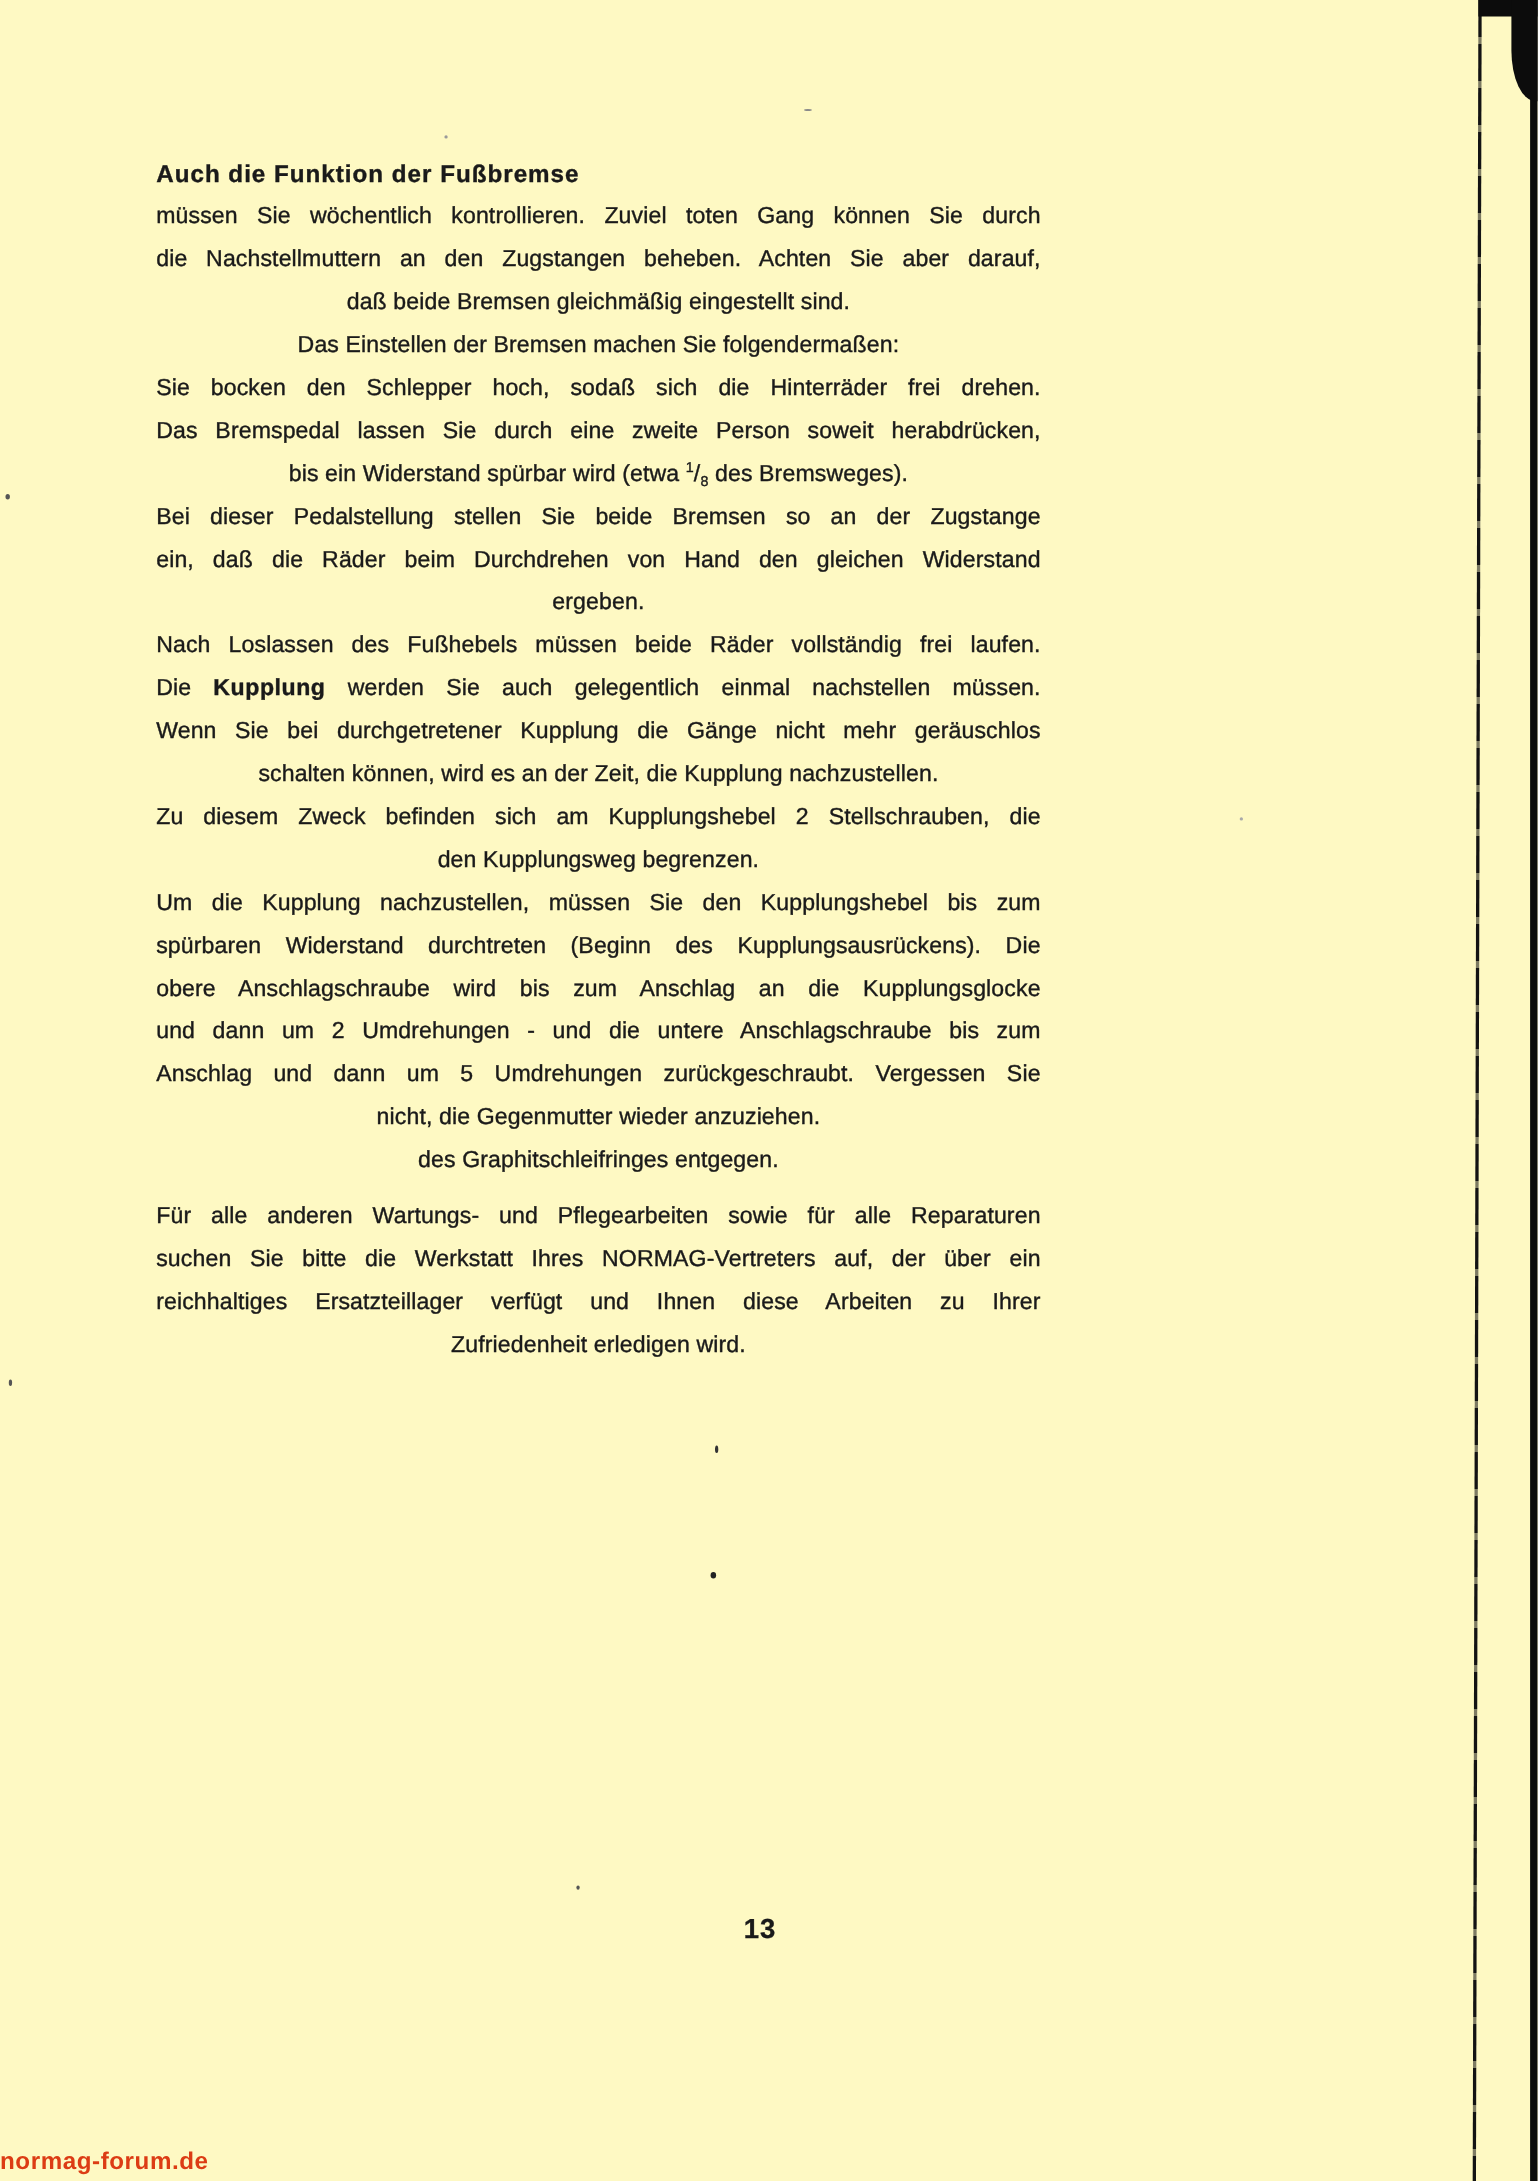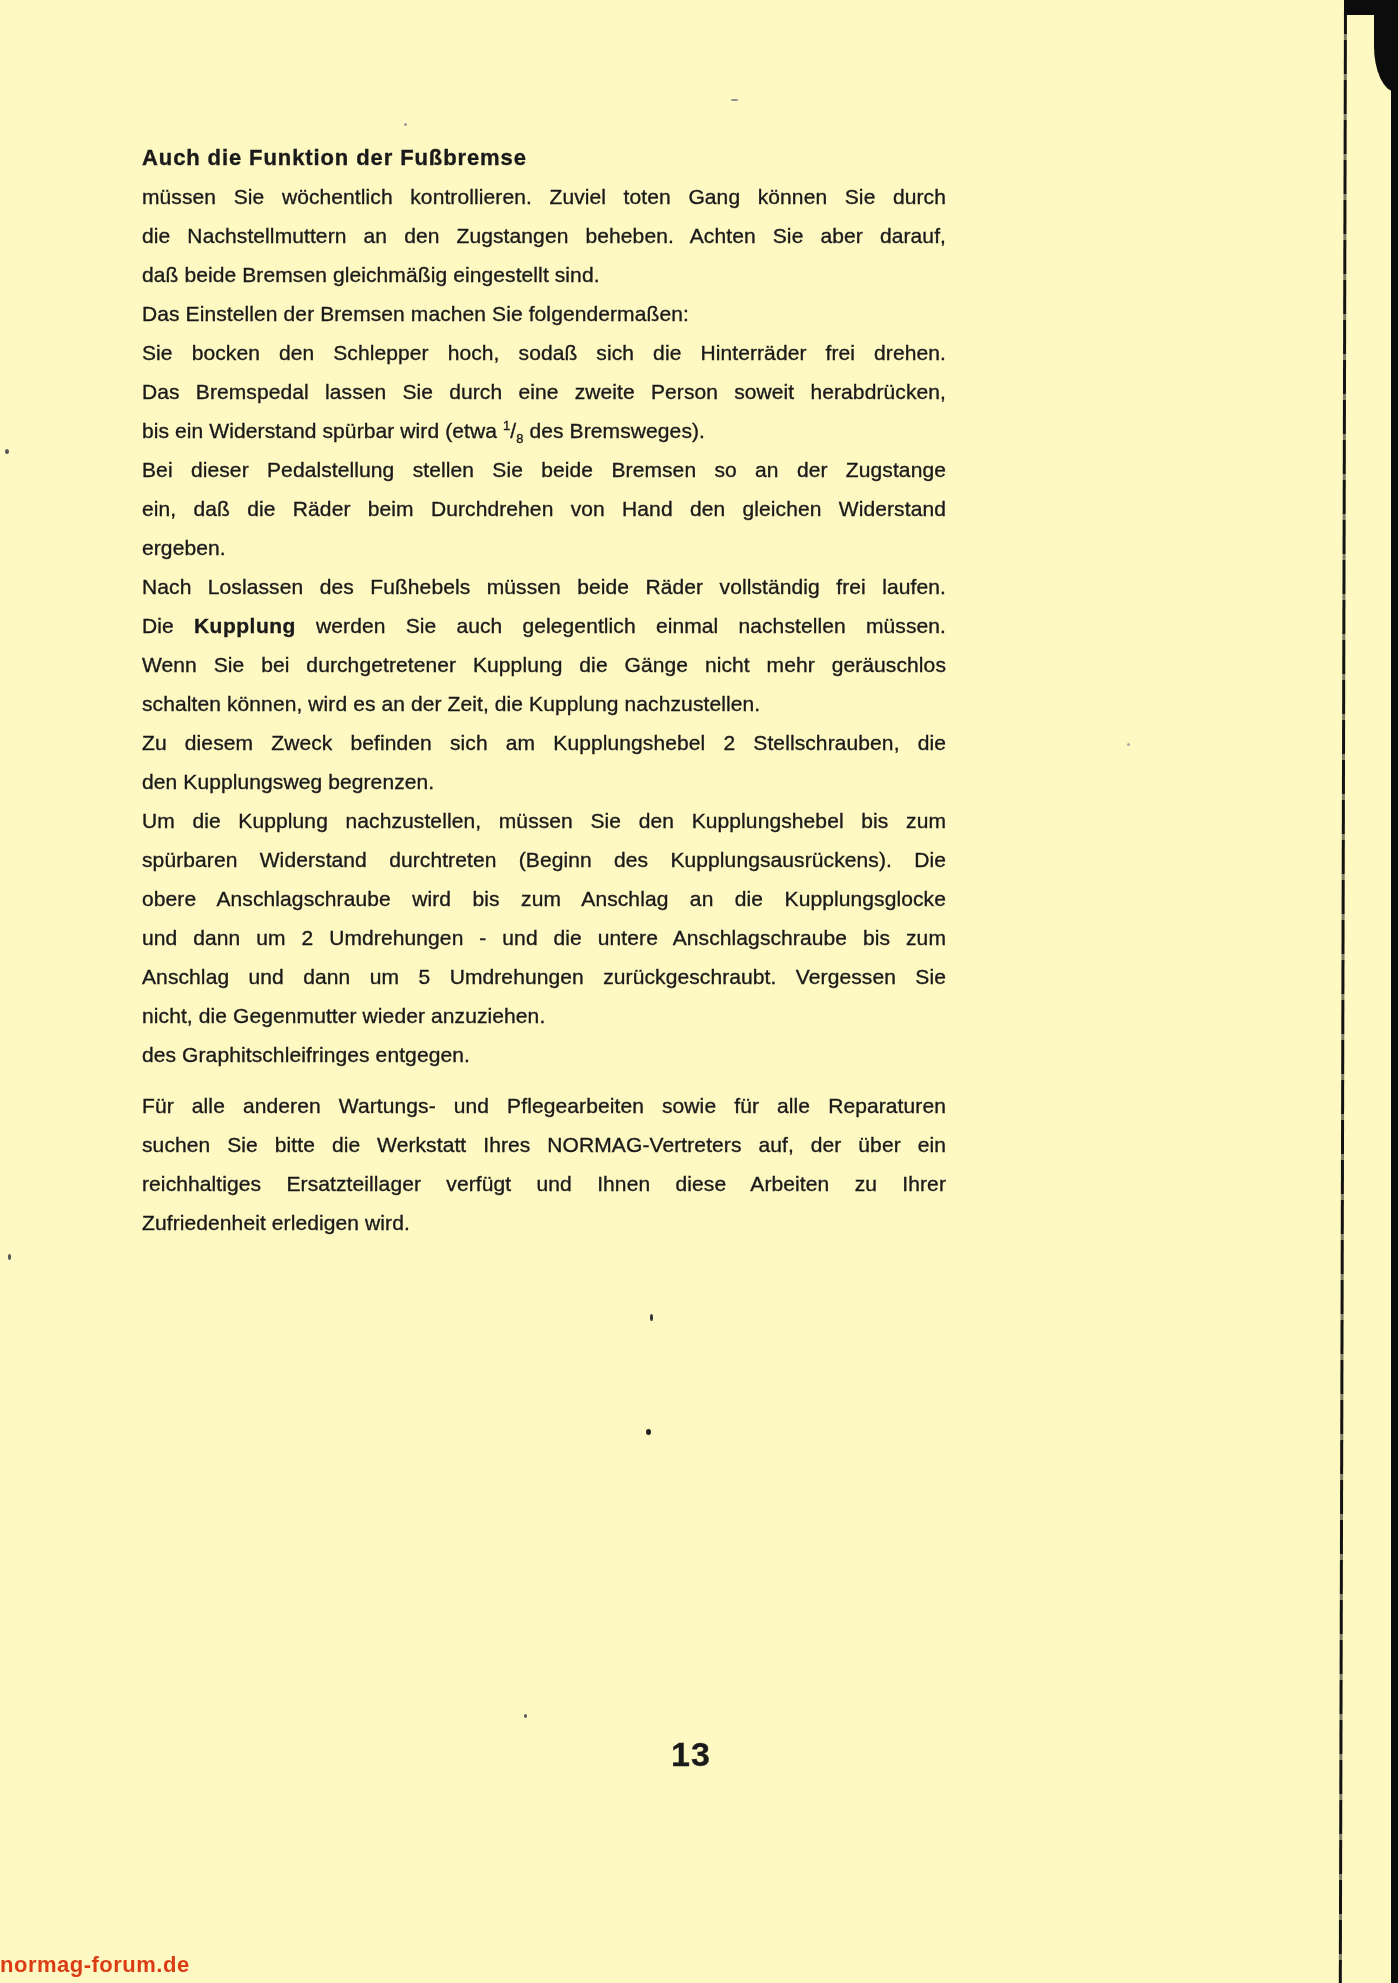--- a/index.html
+++ b/index.html
@@ -12,27 +12,27 @@
     font-size:21px;letter-spacing:0.1px;
     -webkit-text-stroke:0.35px #1a1a1a;
   }
   .heading{
     height:39px;line-height:39px;font-weight:700;font-size:22px;letter-spacing:0.9px;
     white-space:nowrap;
   }
   .para{margin:0;padding:0;}
   .line{height:39px;line-height:39px;}
   .line.just{text-align:justify;text-align-last:justify;}
-  .line.left{text-align:left;white-space:nowrap;}
+  .line.left{text-align:center;white-space:nowrap;}
   .bold{font-weight:700;letter-spacing:0.5px;}
   .sup{vertical-align:super;font-size:13px;line-height:0;}
   .sub{vertical-align:sub;font-size:13px;line-height:0;}
   .page-number{
     position:absolute;left:636px;top:1735px;width:110px;height:39px;line-height:39px;
-    text-align:center;font-size:34px;font-weight:700;letter-spacing:1px;
+    text-align:center;font-size:25px;font-weight:700;letter-spacing:1px;
     -webkit-text-stroke:0.3px #1a1a1a;
   }
   .watermark{
     position:absolute;left:0;top:1950px;width:1398px;height:30px;line-height:30px;
     text-align:left;font-size:22px;font-weight:700;letter-spacing:0.5px;
   }
   
   .scan-line{
     position:absolute;left:1344px;top:0;width:3px;height:1990px;background:
     repeating-linear-gradient(to bottom,#131313 0 34px,rgba(19,19,19,.55) 34px 40px);

